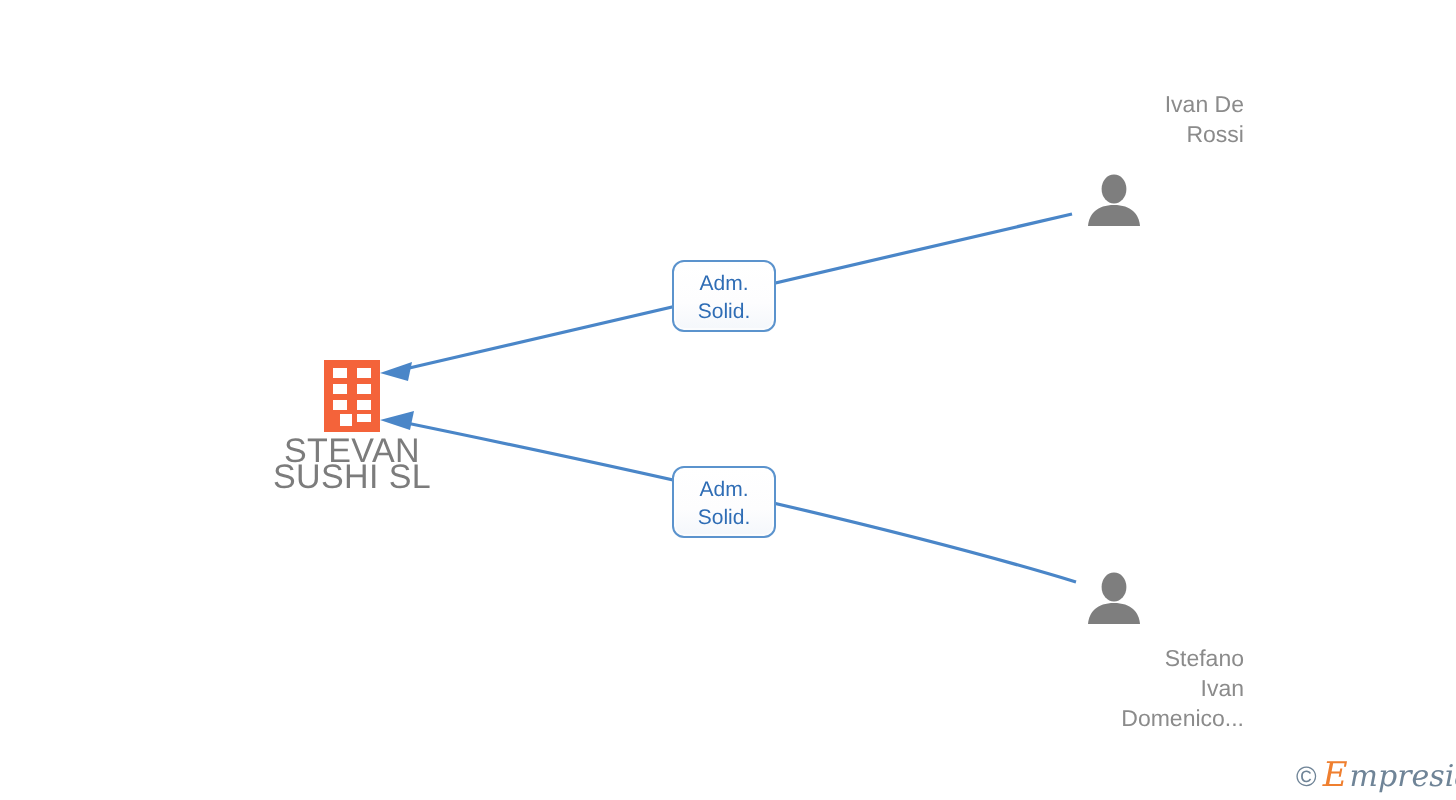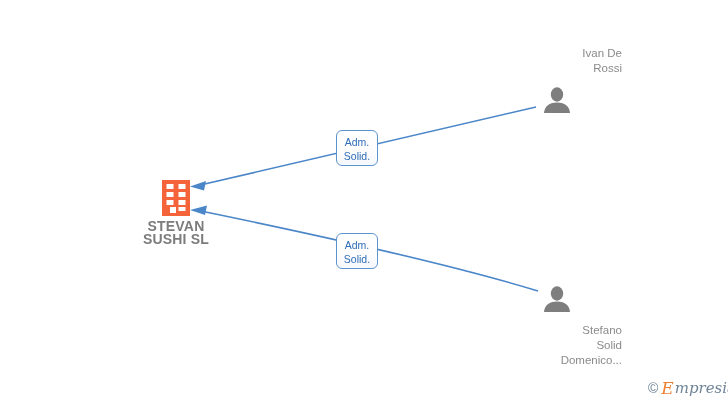--- a/index.html
+++ b/index.html
@@ -34,22 +34,22 @@
     text-align: center;
   }
   .building-icon {
     display: block;
     margin: 0 auto;
     width: 34px;
     height: 38px;
   }
   .company-label {
     margin-top: 4px;
-    font-size: 14px;
-    font-weight: bold;
+    font-size: 17px;
+    font-weight: normal;
     line-height: 12.5px;
     color: #7c7c7c;
     letter-spacing: .2px;
     white-space: pre-line;
   }
 
   
   .person-node {
     position: absolute;
     width: 130px;
@@ -78,21 +78,21 @@
     left: 492px;
     top: 286px;
   }
   .person-node.bottom .person-label {
     margin-top: 11px;
   }
 
   
   .rel-badge {
     position: absolute;
-    width: 42px;
+    width: 52px;
     height: 36px;
     box-sizing: border-box;
     border: 1px solid #5b93cd;
     border-radius: 6px;
     background: linear-gradient(180deg, #ffffff 0%, #fdfdfe 60%, #f4f7fb 100%);
     color: #2f6db5;
     font-size: 10.5px;
     line-height: 14px;
     text-align: center;
     padding-top: 4px;
@@ -173,21 +173,21 @@
       <path d="M 15 15.5 C 6.5 15.5 2.5 20 2 26 L 28 26 C 27.5 20 23.5 15.5 15 15.5 Z" fill="#7e7e7e"></path>
     </svg>
   </div>
 
   <div class="person-node bottom">
     <svg class="person-icon" viewBox="0 0 30 26" xmlns="http://www.w3.org/2000/svg">
       <ellipse cx="15" cy="7.5" rx="6.2" ry="7.2" fill="#7e7e7e"></ellipse>
       <path d="M 15 15.5 C 6.5 15.5 2.5 20 2 26 L 28 26 C 27.5 20 23.5 15.5 15 15.5 Z" fill="#7e7e7e"></path>
     </svg>
     <div class="person-label">Stefano
-Solid
+Ivan
 Domenico...</div>
   </div>
 
   <div class="rel-badge one">Adm.
 Solid.</div>
   <div class="rel-badge two">Adm.
 Solid.</div>
 
   <div class="watermark">
     <span class="wm-c">©</span>

